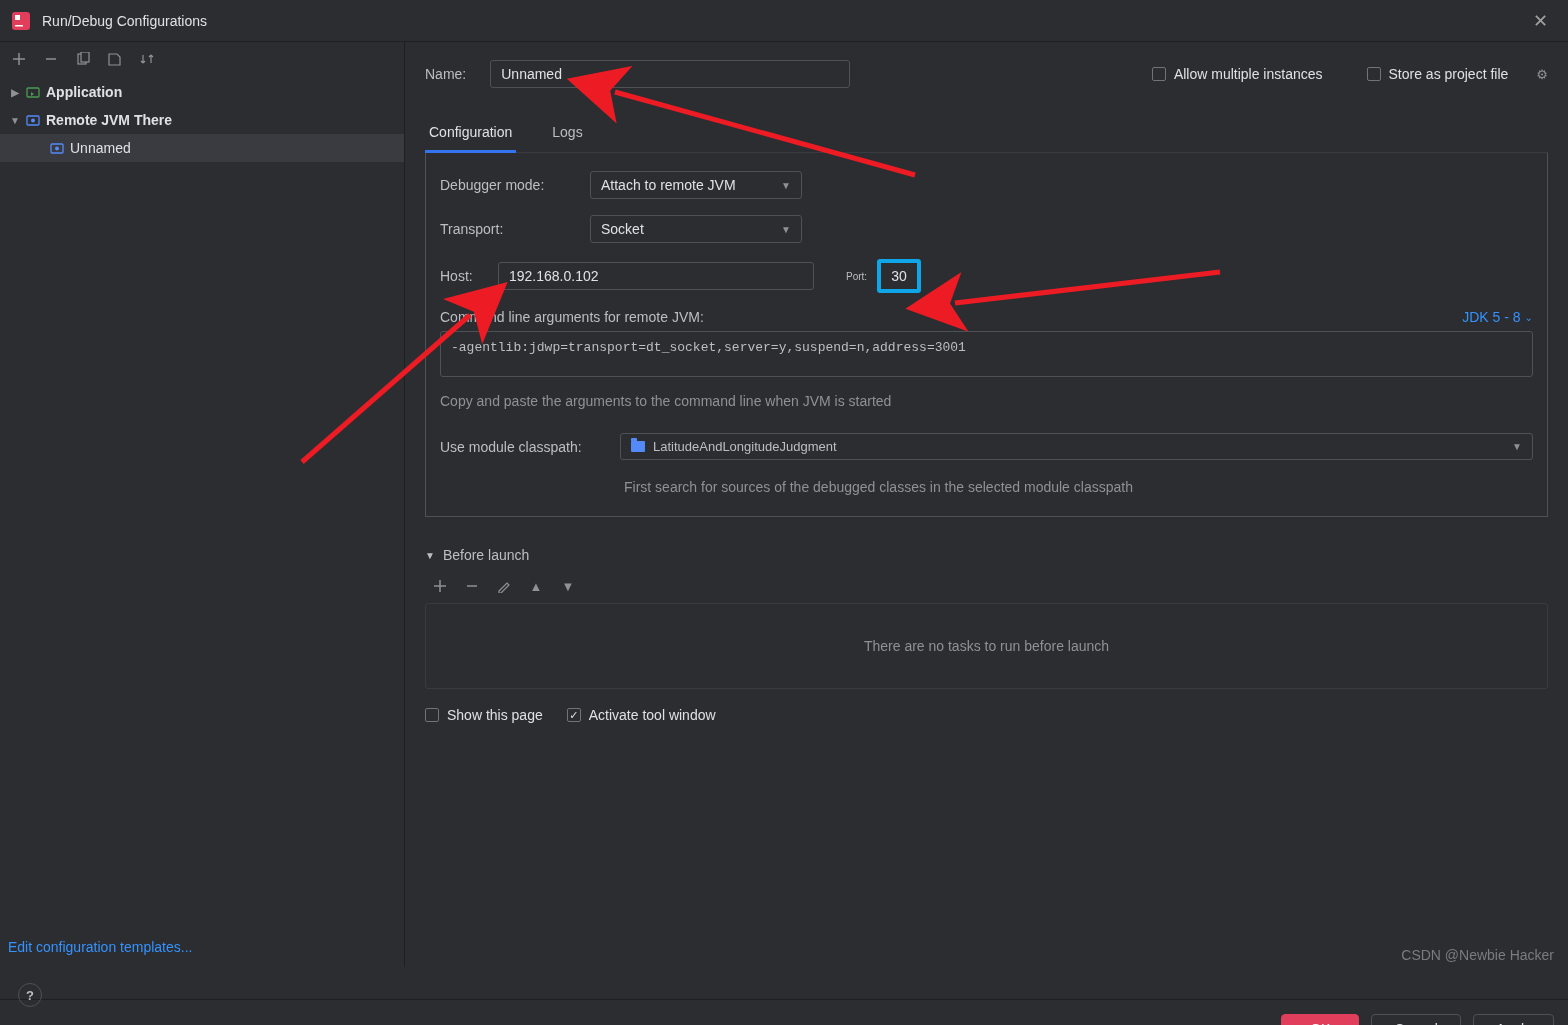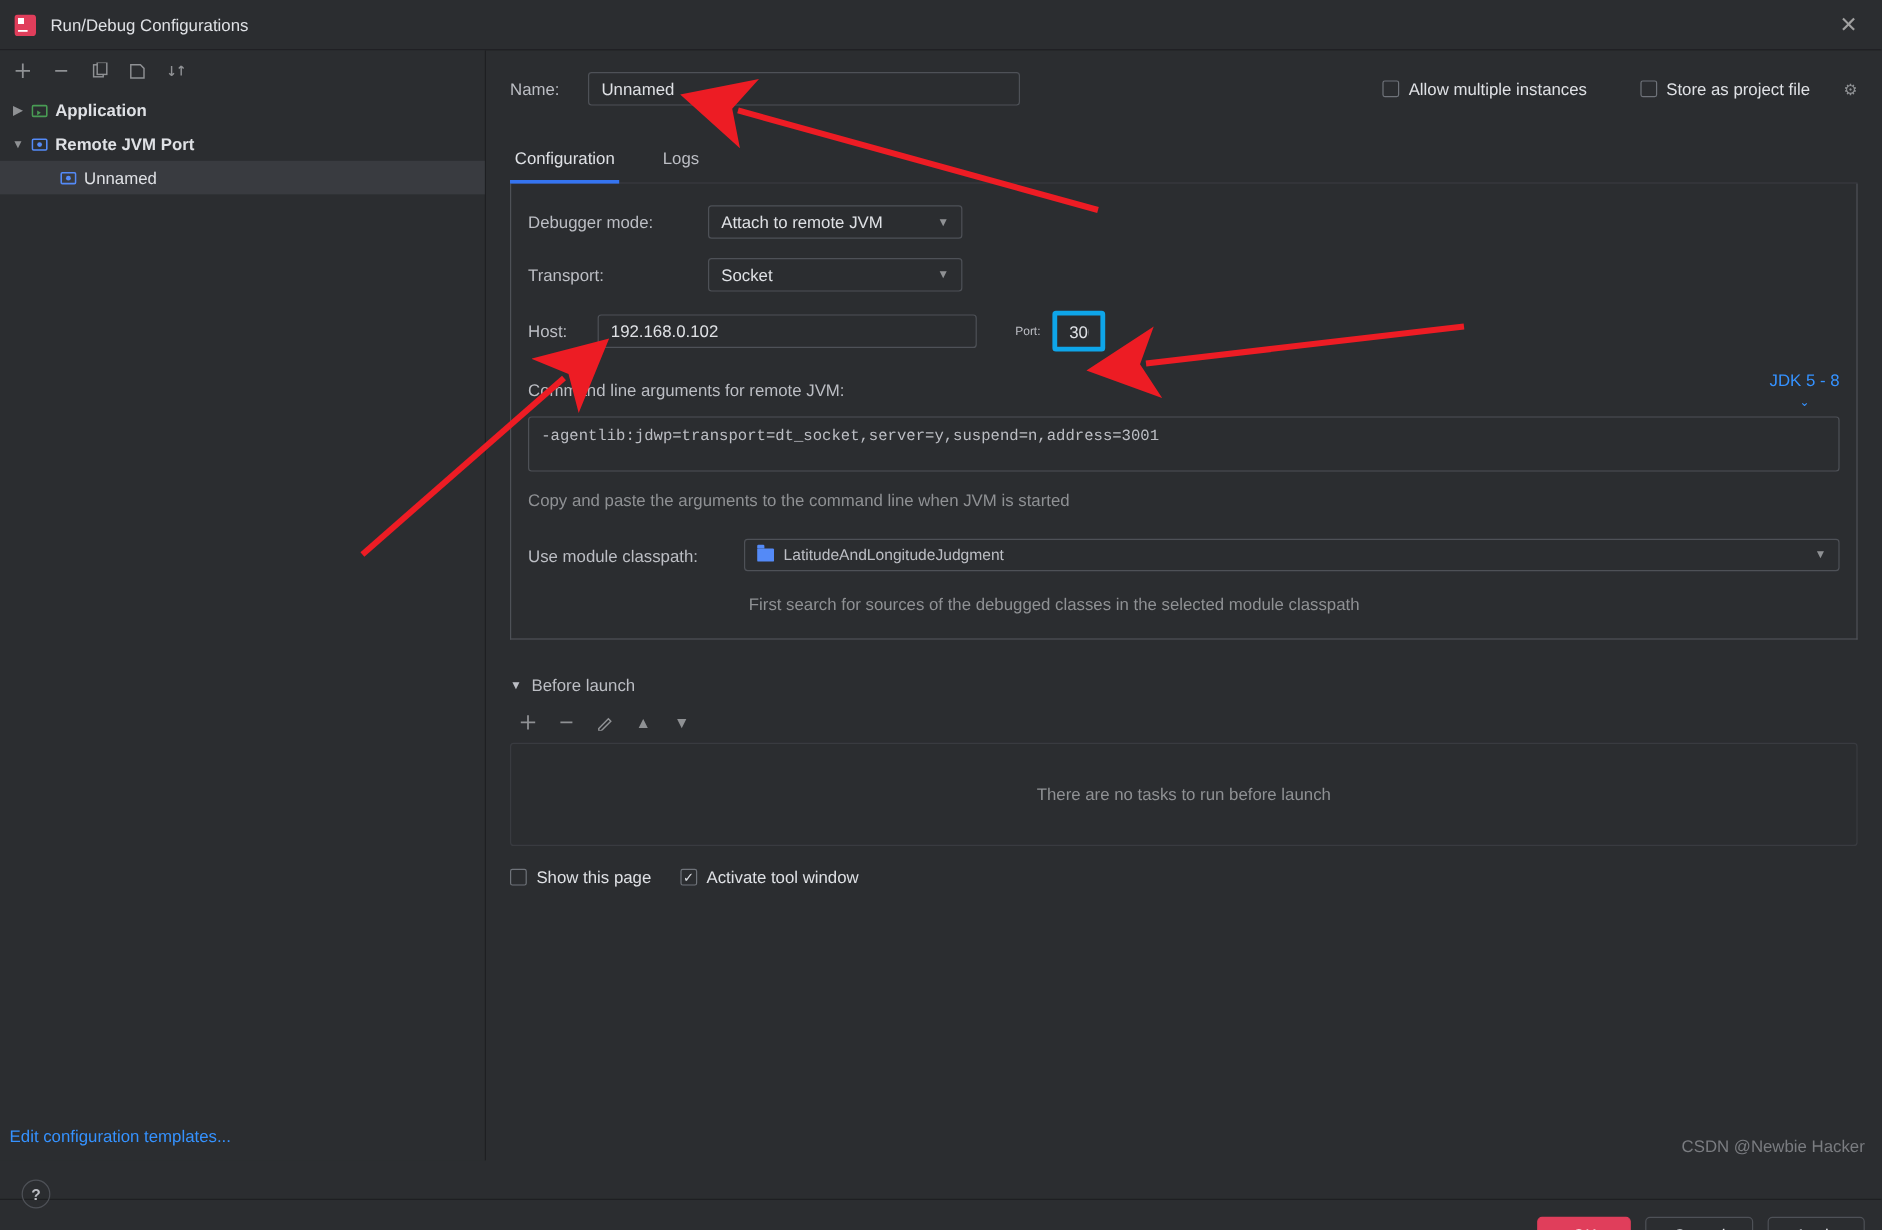--- a/index.html
+++ b/index.html
@@ -81,21 +81,21 @@
 .dropdown {
   background:#2b2d30; border:1px solid #4e5157; color:#dfe1e5;
   padding: 5px 10px; font-size:14px; width:212px; border-radius:3px;
   display:flex; justify-content:space-between; align-items:center; cursor:pointer;
 }
 .dd-arrow { color:#8f9194; font-size:10px; }
 .host-input { width:316px; }
 .port-input { width:44px; border:4px solid #0ea5e9; }
 .port-label { margin-left:22px; font-size:10px; }
 .cmdline-header { display:flex; justify-content:space-between; align-items:center; font-size:14px; margin-bottom:6px;margin-top:16px; }
-.jdk-link { color:#3592ff; cursor:pointer; display:flex; align-items:center; gap:4px;flex-direction:column; }
+.jdk-link { color:#3592ff; cursor:pointer; display:flex; align-items:center; gap:4px; }
 .cmdline-box {
   background:#2b2d30; border:1px solid #4e5157; padding:8px 10px;
   font-family: 'Courier New', monospace; font-size:13px; color:#bcbec4;
   border-radius:3px; min-height:46px;
 }
 .hint-text { color:#8f9194; font-size:14px; margin-top:16px; margin-bottom:24px; }
 .module-dd {
   background:#2b2d30; border:1px solid #4e5157; padding:5px 10px;
   display:flex; align-items:center; gap:8px; flex:1; border-radius:3px;
   justify-content:space-between; cursor:pointer;
@@ -189,21 +189,21 @@
         <span>Application</span>
       </div>
       <div class="tree-row bold">
         <span class="arrow">▼</span>
         <span class="tree-icon">
             <svg width="14" height="14" viewBox="0 0 14 14">
               <rect x="1" y="3" width="12" height="9" rx="1" fill="none" stroke="#548af7" stroke-width="1.3"></rect>
               <circle cx="7" cy="7.5" r="2" fill="#548af7"></circle>
             </svg>
           </span>
-        <span>Remote JVM Port</span>
+        <span>Remote JVM There</span>
       </div>
       <div class="tree-row selected" style="padding-left:48px">
         <span class="tree-icon">
             <svg width="14" height="14" viewBox="0 0 14 14">
               <rect x="1" y="3" width="12" height="9" rx="1" fill="none" stroke="#548af7" stroke-width="1.3"></rect>
               <circle cx="7" cy="7.5" r="2" fill="#548af7"></circle>
             </svg>
           </span>
         <span>Unnamed</span>
       </div>

